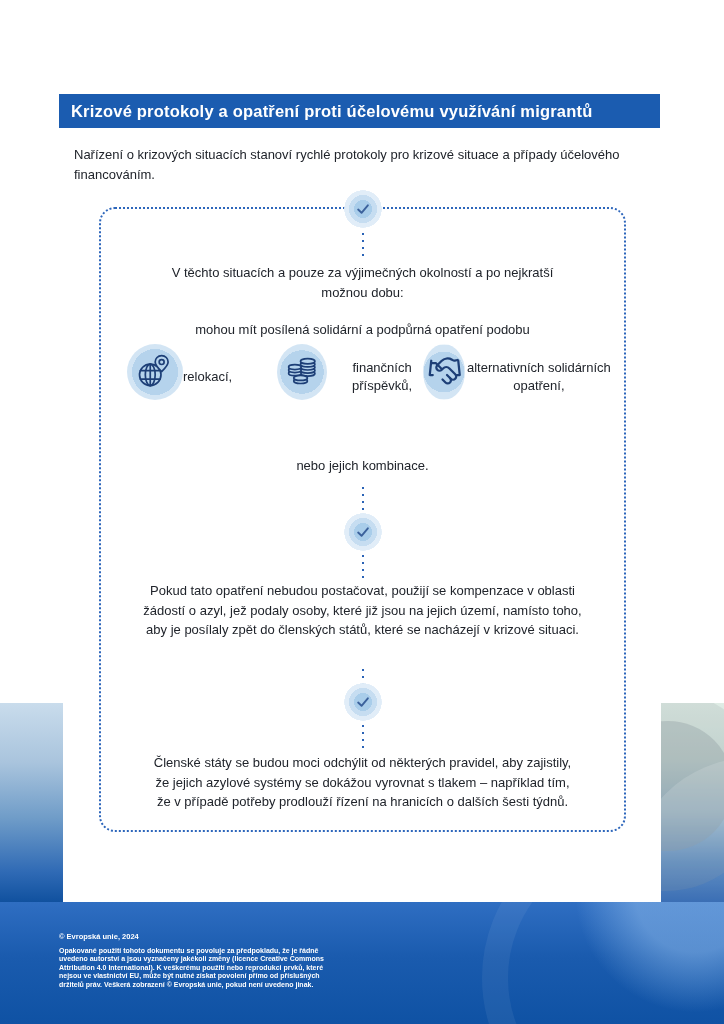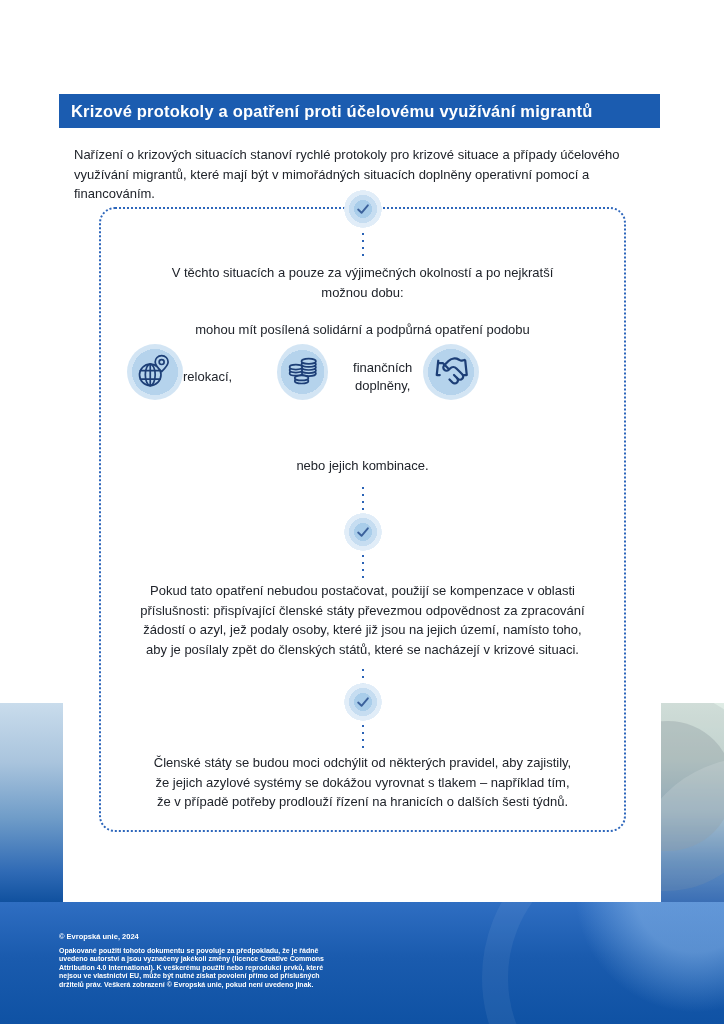--- a/index.html
+++ b/index.html
@@ -75,21 +75,20 @@
 <body>
 
 <div id="page">
 
   <div id="banner">
     <span class="t">Krizové protokoly a opatření proti účelovému využívání migrantů</span>
   </div>
 
   <div id="intro">
     <div>Nařízení o krizových situacích stanoví rychlé protokoly pro krizové situace a případy účelového</div>
-    <div>využívání migrantů, které mají být v mimořádných situacích doplněny operativní pomocí a</div>
     <div>financováním.</div>
   </div>
 
   <div id="flowbox">
 
     <div class="center-abs" style="top:-19px">
       <div class="step-check">
         <svg width="18" height="18" viewBox="0 0 20 20">
           <path d="M4.6 10.6 L8.4 14.2 L15.4 5.9" fill="none" stroke="#3b619c" stroke-width="2.1" stroke-linecap="round" stroke-linejoin="round"></path>
         </svg>
@@ -128,54 +127,54 @@
             <ellipse class="fillbg" cx="26" cy="11.9" rx="7.6" ry="2.8"></ellipse>
             <ellipse class="fillbg" cx="26" cy="8.7" rx="7.6" ry="2.8"></ellipse>
             <ellipse class="fillbg" cx="12.5" cy="21.2" rx="6.6" ry="2.6"></ellipse>
             <ellipse class="fillbg" cx="12.5" cy="18" rx="6.6" ry="2.6"></ellipse>
             <ellipse class="fillbg" cx="12.5" cy="14.8" rx="6.6" ry="2.6"></ellipse>
             <ellipse class="fillbg" cx="18.5" cy="29.4" rx="7.2" ry="2.7"></ellipse>
             <ellipse class="fillbg" cx="18.5" cy="26.2" rx="7.2" ry="2.7"></ellipse>
           </g>
         </svg>
       </div>
-      <div class="opt-label">finančních doplněny,</div>
+      <div class="opt-label">finančních příspěvků,</div>
     </div>
 
     <div class="opt-col" style="left:322px;top:135px;width:190px">
       <div class="opt-icon">
         <svg width="36" height="36" viewBox="0 0 24 24">
           <g fill="none" stroke="#1d3f77" stroke-width="1.5" stroke-linecap="round" stroke-linejoin="round">
             <path d="m11 17 2 2a1 1 0 1 0 3-3"></path>
             <path d="m14 14 2.5 2.5a1 1 0 1 0 3-3l-3.88-3.88a3 3 0 0 0-4.24 0l-.88.88a1 1 0 1 1-3-3l2.81-2.81a5.79 5.79 0 0 1 7.06-.87l.47.28a2 2 0 0 0 1.42.25L21 4"></path>
             <path d="m21.5 4.5 1 9.5h-2"></path>
             <path d="M3.5 4.5 2.5 14h2"></path>
             <path d="M3.5 6h3l3.5 3.5"></path>
           </g>
         </svg>
       </div>
+      <div class="opt-label">alternativních solidárních opatření,</div>
     </div>
 
     <div class="flow-p" style="top:247px">nebo jejich kombinace.</div>
 
     <div class="vdots" style="top:278px"></div>
 
     <div class="center-abs" style="top:304px">
       <div class="step-check">
         <svg width="18" height="18" viewBox="0 0 20 20">
           <path d="M4.6 10.6 L8.4 14.2 L15.4 5.9" fill="none" stroke="#3b619c" stroke-width="2.1" stroke-linecap="round" stroke-linejoin="round"></path>
         </svg>
       </div>
     </div>
 
     <div class="vdots" style="top:346px"></div>
 
     <div class="flow-p" style="top:372px">
       <div>Pokud tato opatření nebudou postačovat, použijí se kompenzace v oblasti</div>
-      <div>příslušnosti: přispívající členské státy převezmou odpovědnost za zpracování</div>
       <div>žádostí o azyl, jež podaly osoby, které již jsou na jejich území, namísto toho,</div>
       <div>aby je posílaly zpět do členských států, které se nacházejí v krizové situaci.</div>
     </div>
 
     <div class="vdots" style="top:460px"></div>
 
     <div class="center-abs" style="top:474px">
       <div class="step-check">
         <svg width="18" height="18" viewBox="0 0 20 20">
           <path d="M4.6 10.6 L8.4 14.2 L15.4 5.9" fill="none" stroke="#3b619c" stroke-width="2.1" stroke-linecap="round" stroke-linejoin="round"></path>

